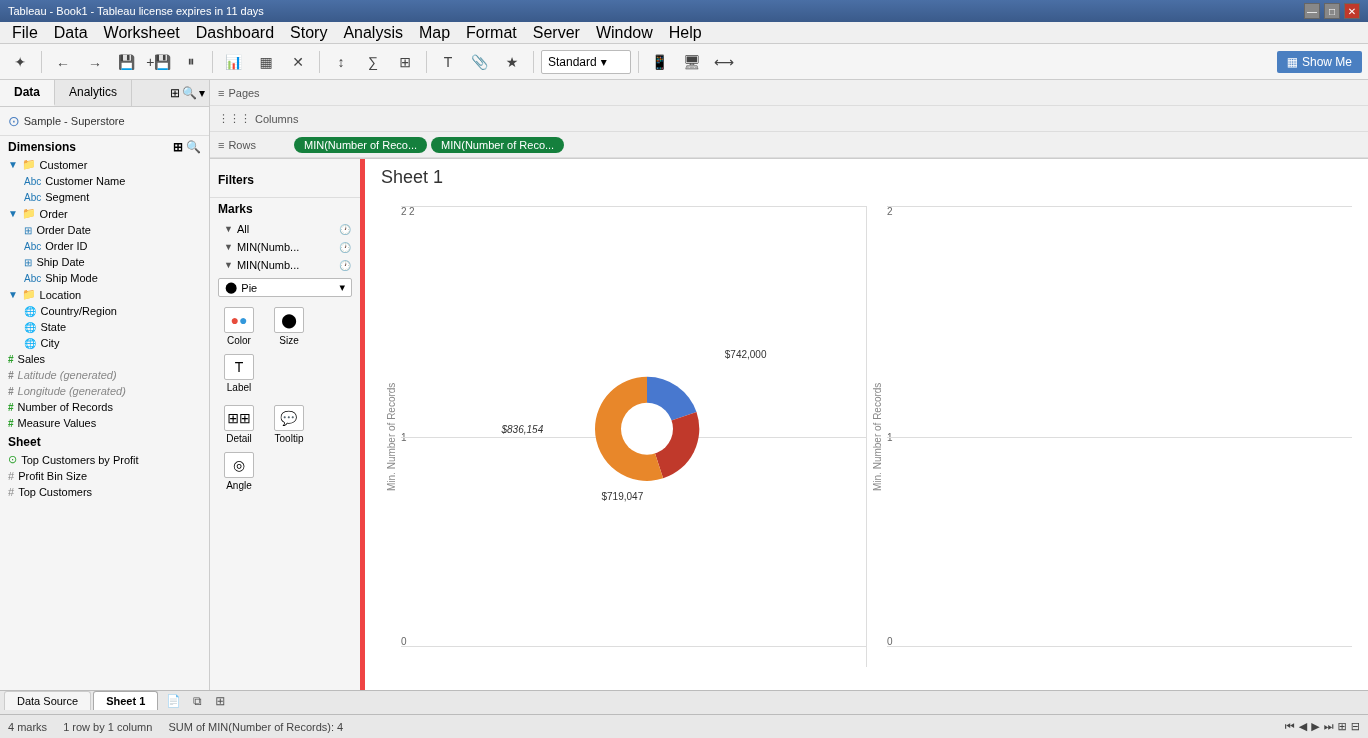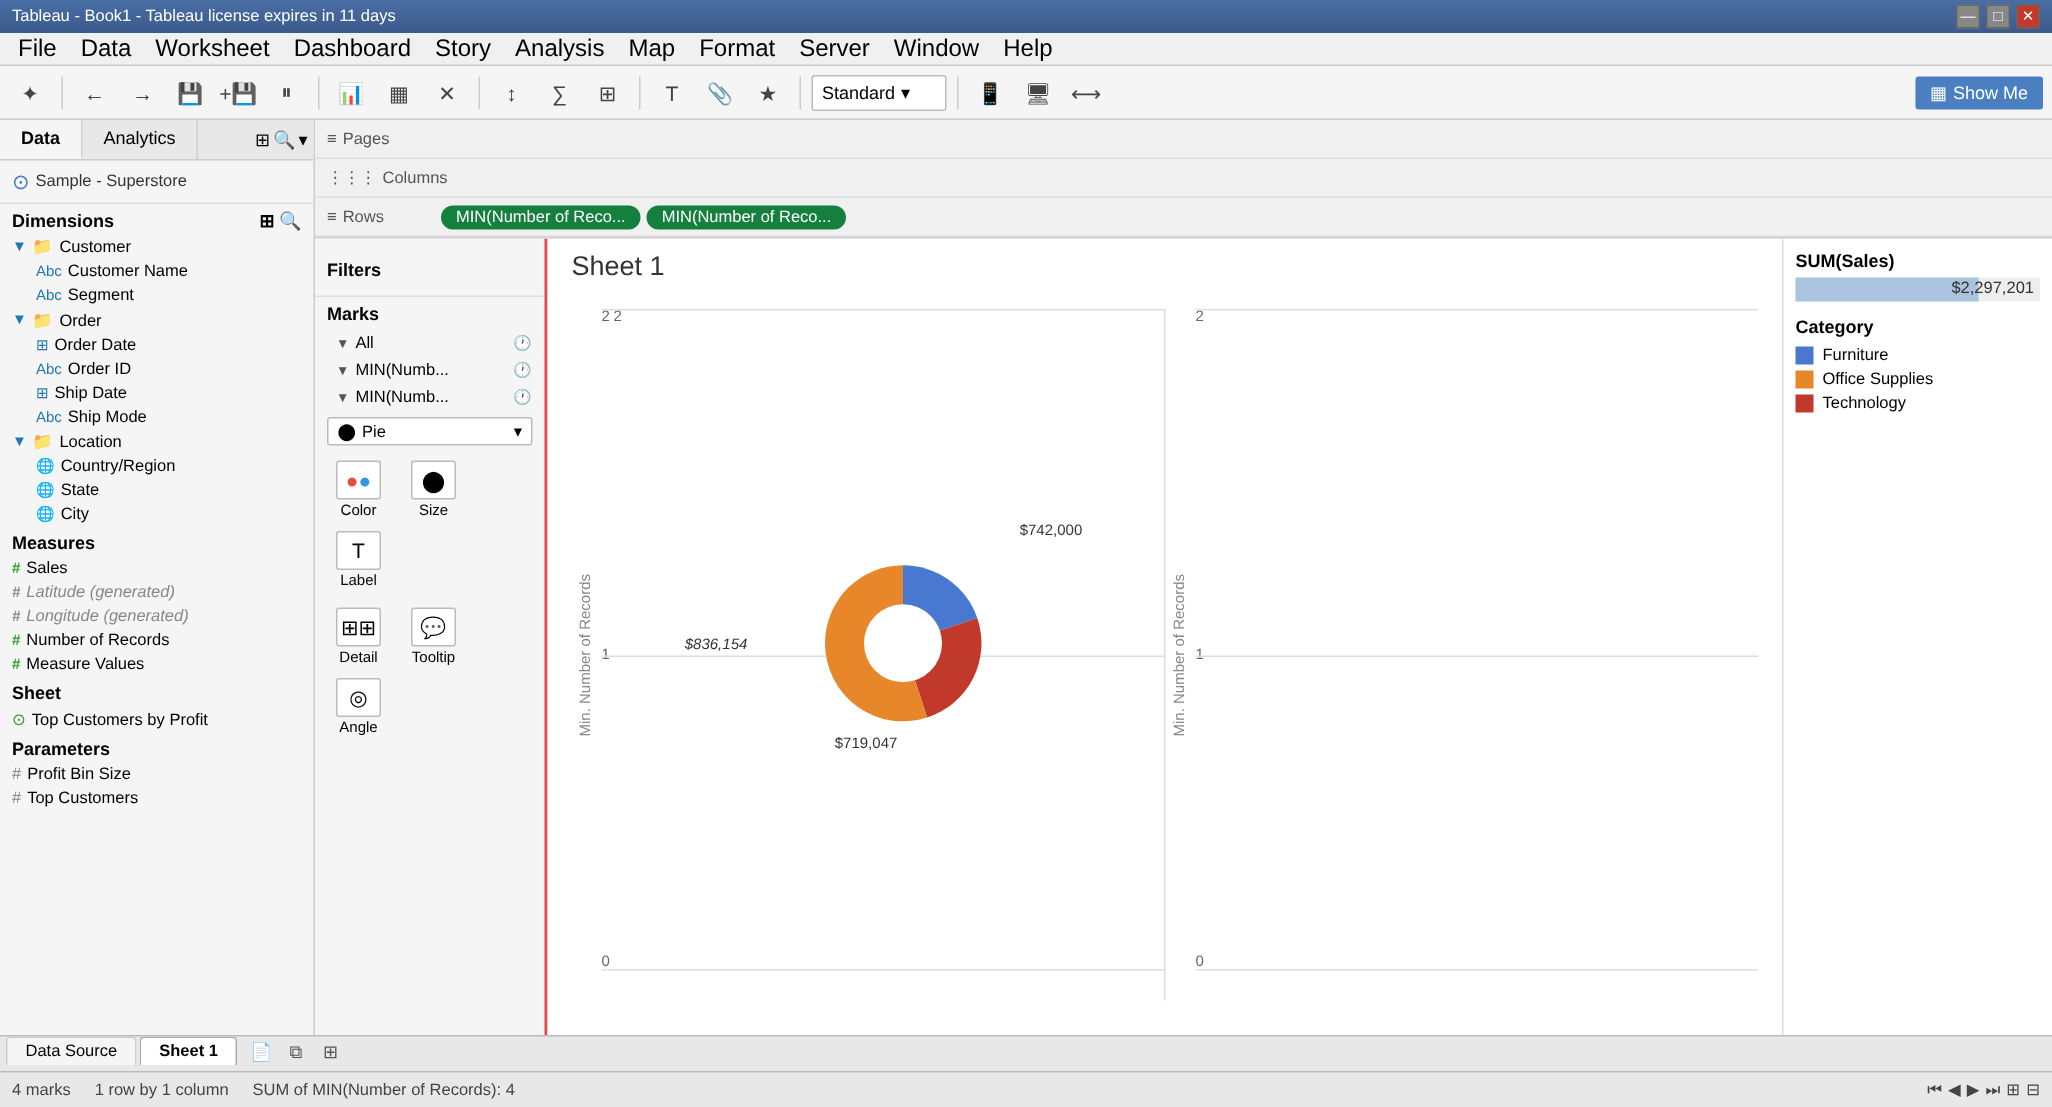--- a/index.html
+++ b/index.html
@@ -213,21 +213,21 @@
     #content-area {
       display: flex;
       flex: 1;
       overflow: hidden;
     }
 
     
     #marks-panel {
       width: 155px;
       background: #f5f5f5;
-      border-right: 2px solid #ef4444;
+      border-right: 5px solid #ef4444;
       padding: 8px 0;
       overflow-y: auto;
       flex-shrink: 0;
     }
     #marks-panel-header {
       padding: 4px 8px;
       font-weight: bold;
       font-size: 12px;
     }
     .marks-item {
@@ -591,23 +591,20 @@
         <div class="field-item">
           <span class="field-icon-globe">🌐</span>
           <span>State</span>
         </div>
         <div class="field-item">
           <span class="field-icon-globe">🌐</span>
           <span>City</span>
         </div>
       </div>
 
-      <div class="section-header">
-        <span>Measures</span>
-      </div>
       <div class="field-item">
         <span class="field-icon-hash">#</span>
         <span>Sales</span>
       </div>
       <div class="field-item">
         <span class="field-icon-hash italic-field">#</span>
         <span class="italic-field">Latitude (generated)</span>
       </div>
       <div class="field-item">
         <span class="field-icon-hash italic-field">#</span>
@@ -623,23 +620,20 @@
       </div>
 
       <div class="section-header">
         <span>Sheet</span>
       </div>
       <div class="field-item">
         <span style="color:#2ca02c; font-size:11px;">⊙</span>
         <span>Top Customers by Profit</span>
       </div>
 
-      <div class="section-header">
-        <span>Parameters</span>
-      </div>
       <div class="field-item">
         <span style="color:#888; font-size:11px;">#</span>
         <span>Profit Bin Size</span>
       </div>
       <div class="field-item">
         <span style="color:#888; font-size:11px;">#</span>
         <span>Top Customers</span>
       </div>
     </div>
   </div>
@@ -807,41 +801,20 @@
                 <div style="position:absolute; bottom:30px; left:0; font-size:10px; color:#666;">0</div>
                 <div style="position:absolute; top:10px; left:0; right:0; border-top:1px solid #ddd;"></div>
                 <div style="position:absolute; top:50%; left:0; right:0; border-top:1px solid #ddd;"></div>
                 <div style="position:absolute; bottom:30px; left:0; right:0; border-top:1px solid #ddd;"></div>
               </div>
             </div>
           </div>
         </div>
       </div>
 
-      <div id="legend-panel">
-        <div id="legend-sum-title">SUM(Sales)</div>
-        <div class="legend-bar-container">
-          <div class="legend-bar-fill" style="width:75%;"></div>
-          <span class="legend-bar-value">$2,297,201</span>
-        </div>
-
-        <div id="legend-category-title">Category</div>
-        <div class="legend-item">
-          <div class="legend-color-box" style="background:#4878cf;"></div>
-          <span>Furniture</span>
-        </div>
-        <div class="legend-item">
-          <div class="legend-color-box" style="background:#e8872a;"></div>
-          <span>Office Supplies</span>
-        </div>
-        <div class="legend-item">
-          <div class="legend-color-box" style="background:#c0392b;"></div>
-          <span>Technology</span>
-        </div>
-      </div>
 
     </div>
   </div>
 </div>
 
 <div id="bottom-tabs">
   <div class="bottom-tab">
     <span>Data Source</span>
   </div>
   <div class="bottom-tab active">

